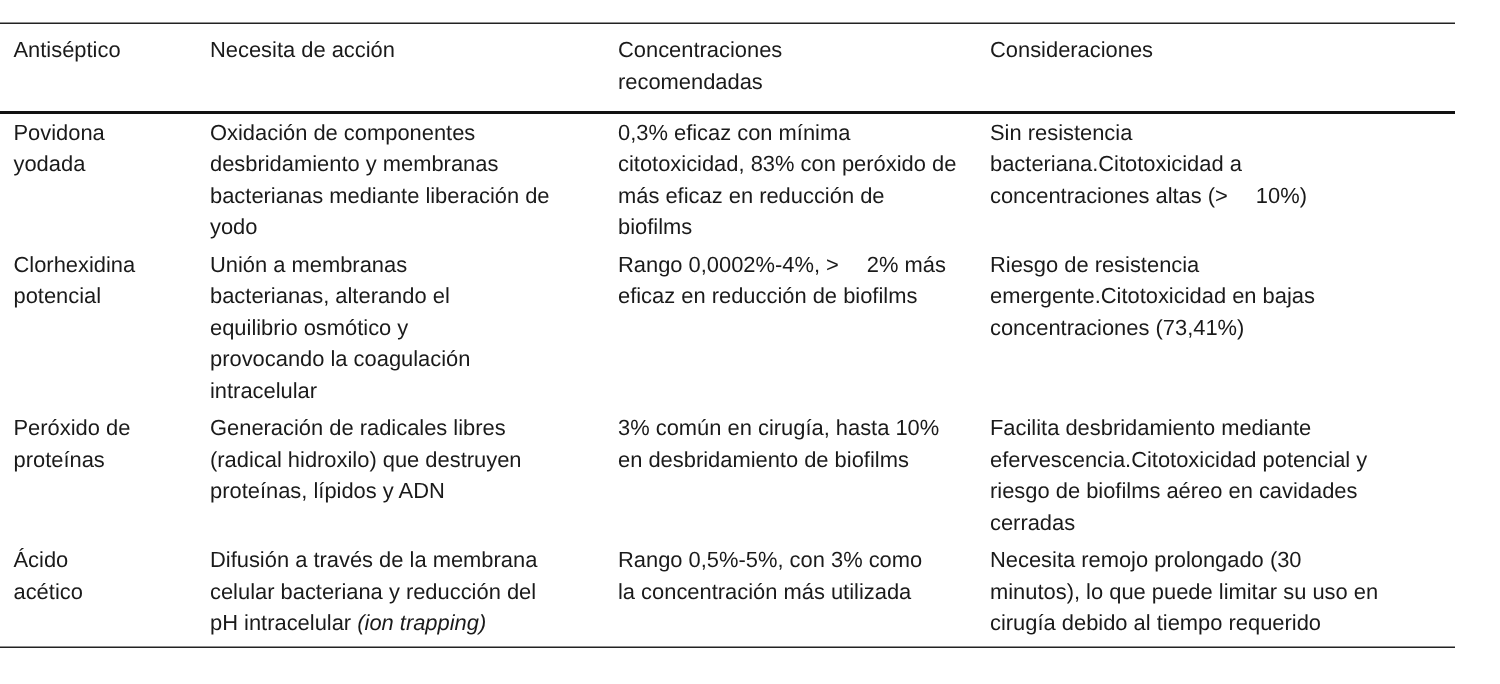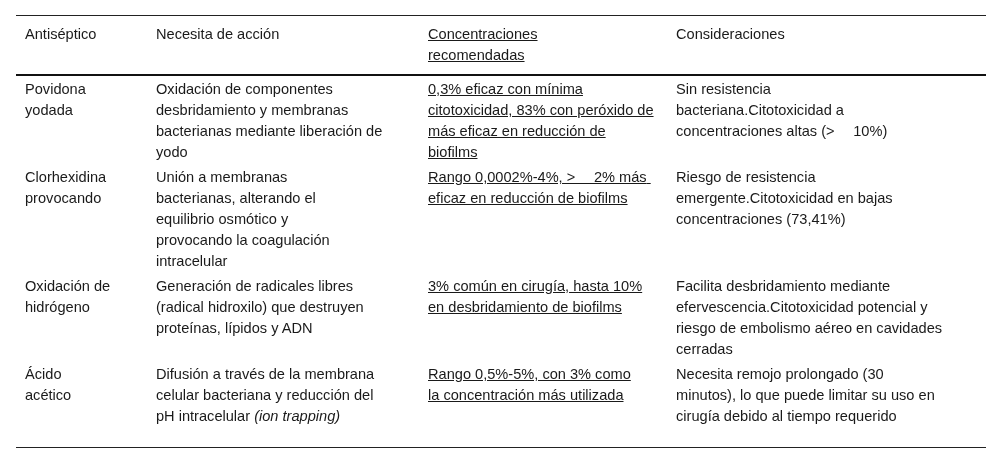--- a/index.html
+++ b/index.html
@@ -1,28 +1,28 @@
 <!DOCTYPE html>
 <html><head>
 <meta charset="utf-8">
 <style>
   html, body { margin: 0; padding: 0; background: #ffffff; }
   body { width: 1000px; height: 456px; position: relative; overflow: hidden;
          font-family: "Liberation Sans", sans-serif; color: #1a1a1a; font-size: 14.6px; line-height: 21px; }
-  .tbl { position: absolute; left: 16px; top: 15px; width: 970px; border-collapse: collapse; }
+  .tbl { position: absolute; left: 0; top: 15px; width: 970px; border-collapse: collapse; }
   .tbl td, .tbl th { vertical-align: top; text-align: left; font-weight: normal; padding: 0; }
   .rule-top { border-top: 1px solid #222; }
   .hdr th { padding-top: 8px; padding-bottom: 8px; }
   .hdr { border-bottom: 2px solid #111; }
   .body-row td { padding-top: 3px; padding-bottom: 1px; margin-top: 30px; }
   .last-row { border-bottom: 1px solid #222; }
-  .last-row td { padding-bottom: 20px; }
+  .last-row td { padding-bottom: 4px; }
   .c1 { width: 131px; padding-left: 9px !important; }
   .c2 { width: 272px; }
-  .c3 { width: 248px; text-decoration: underline; }
+  .c3 { width: 248px; }
   .c4 { width: 310px; }
   .c2 div, .c3 div, .c4 div { padding-right: 18px; }
   .pre { white-space: pre-wrap; }
   em { font-style: italic; }
 </style>
 </head>
 <body>
 
 <table class="tbl">
   <thead>
@@ -45,44 +45,44 @@
         </td>
       <td class="c3">
           <div style="width:228px">0,3% eficaz con mínima citotoxicidad, 83% con peróxido de más eficaz en reducción de biofilms</div>
         </td>
       <td class="c4">
           <div class="pre" style="width:220px">Sin resistencia bacteriana.Citotoxicidad a concentraciones altas (&gt;  10%)</div>
         </td>
     </tr>
     <tr class="body-row">
       <td class="c1">
-          <div style="width:95px">Clorhexidina provocando</div>
+          <div style="width:95px">Clorhexidina potencial</div>
         </td>
       <td class="c2">
           <div style="width:210px">Unión a membranas bacterianas, alterando el equilibrio osmótico y provocando la coagulación intracelular</div>
         </td>
       <td class="c3">
           <div class="pre" style="width:228px">Rango 0,0002%-4%, &gt;  2% más eficaz en reducción de biofilms</div>
         </td>
       <td class="c4">
           <div style="width:225px">Riesgo de resistencia emergente.Citotoxicidad en bajas concentraciones (73,41%)</div>
         </td>
     </tr>
     <tr class="body-row">
       <td class="c1">
-          <div style="width:95px">Oxidación de hidrógeno</div>
+          <div style="width:95px">Peróxido de proteínas</div>
         </td>
       <td class="c2">
           <div style="width:240px">Generación de radicales libres (radical hidroxilo) que destruyen proteínas, lípidos y ADN</div>
         </td>
       <td class="c3">
           <div style="width:215px">3% común en cirugía, hasta 10% en desbridamiento de biofilms</div>
         </td>
       <td class="c4">
-          <div style="width:285px">Facilita desbridamiento mediante efervescencia.Citotoxicidad potencial y riesgo de embolismo aéreo en cavidades cerradas</div>
+          <div style="width:285px">Facilita desbridamiento mediante efervescencia.Citotoxicidad potencial y riesgo de biofilms aéreo en cavidades cerradas</div>
         </td>
     </tr>
     <tr class="body-row last-row">
       <td class="c1">
           <div style="width:60px">Ácido acético</div>
         </td>
       <td class="c2">
         <div style="width:240px"><span>Difusión a través de la membrana celular bacteriana y reducción del pH intracelular</span> <em>(ion trapping)</em></div>
       </td>
       <td class="c3">

